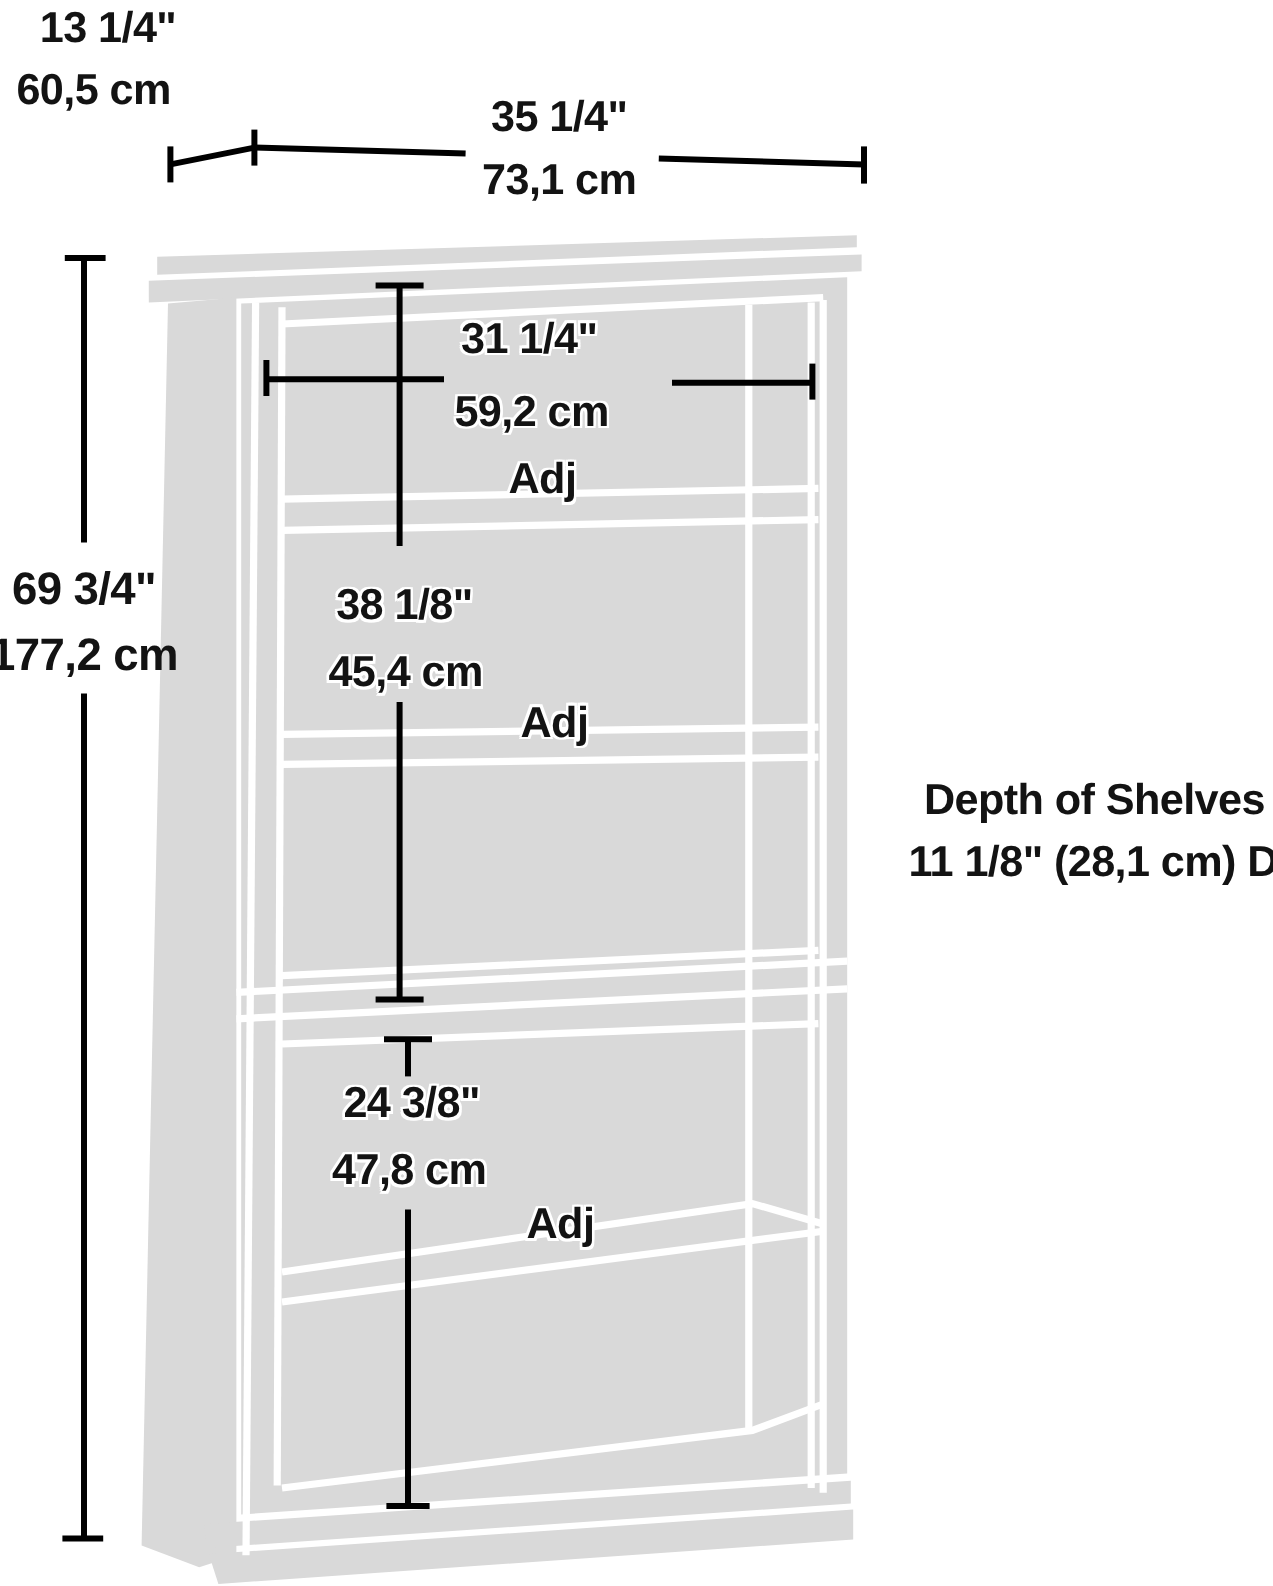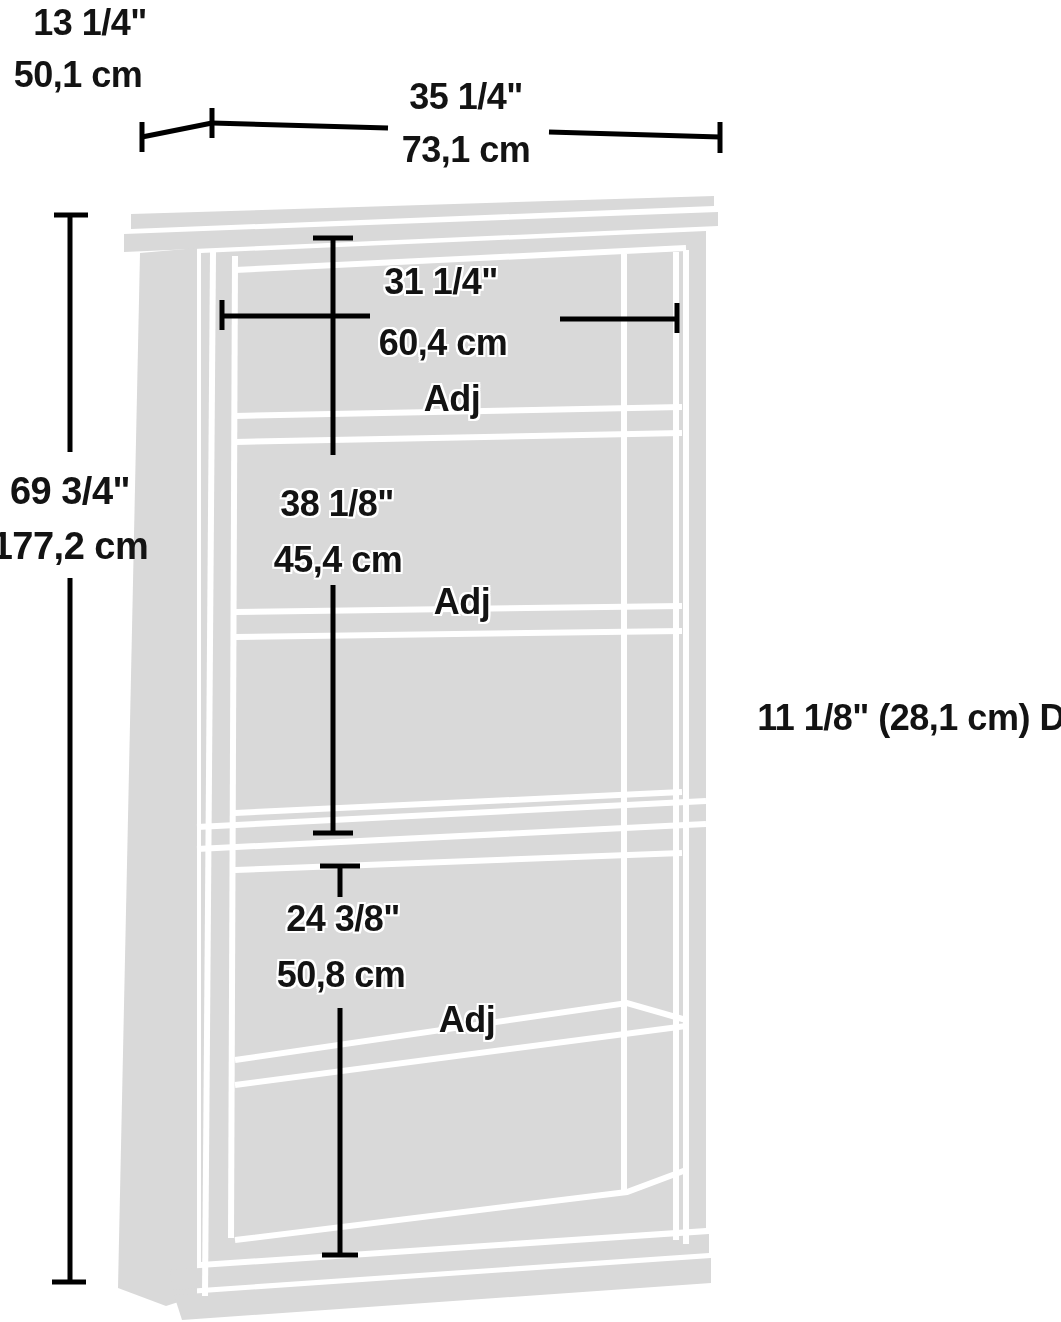--- a/index.html
+++ b/index.html
@@ -109,36 +109,37 @@
       <g>
         <path d="M320,866 L360,866"></path>
         <path d="M340,866 L340,897"></path>
         <path d="M340,1008 L340,1255"></path>
         <path d="M322,1255 L358,1255"></path>
       </g>
     </g>
   </svg>
 
   <div class="lbl" style="left:90px;top:23px">13 1/4"</div>
-  <div class="lbl" style="left:78px;top:75px">50,1 cm</div>
+  <div class="lbl" style="left:78px;top:75px">60,5 cm</div>
 
   <div class="lbl" style="left:466px;top:97px">35 1/4"</div>
   <div class="lbl" style="left:466px;top:150px">73,1 cm</div>
 
   <div class="lbl halo" style="left:441px;top:282px">31 1/4"</div>
-  <div class="lbl halo" style="left:443px;top:343px">60,4 cm</div>
+  <div class="lbl halo" style="left:443px;top:343px">59,2 cm</div>
 
   <div class="lbl big" style="left:70px;top:491px">69 3/4"</div>
   <div class="lbl big" style="left:70px;top:546px">177,2 cm</div>
 
   <div class="lbl halo" style="left:337px;top:504px">38 1/8"</div>
   <div class="lbl halo" style="left:338px;top:560px">45,4 cm</div>
 
   <div class="lbl halo" style="left:452px;top:399px">Adj</div>
   <div class="lbl halo" style="left:462px;top:602px">Adj</div>
   <div class="lbl halo" style="left:467px;top:1020px">Adj</div>
 
   <div class="lbl halo" style="left:343px;top:919px">24 3/8"</div>
-  <div class="lbl halo" style="left:341px;top:975px">50,8 cm</div>
+  <div class="lbl halo" style="left:341px;top:975px">47,8 cm</div>
 
+  <div class="lbl" style="left:912px;top:666px">Depth of Shelves</div>
   <div class="lbl" style="left:911px;top:718px">11 1/8" (28,1 cm) D</div>
 
 </div>
 
 </body></html>

